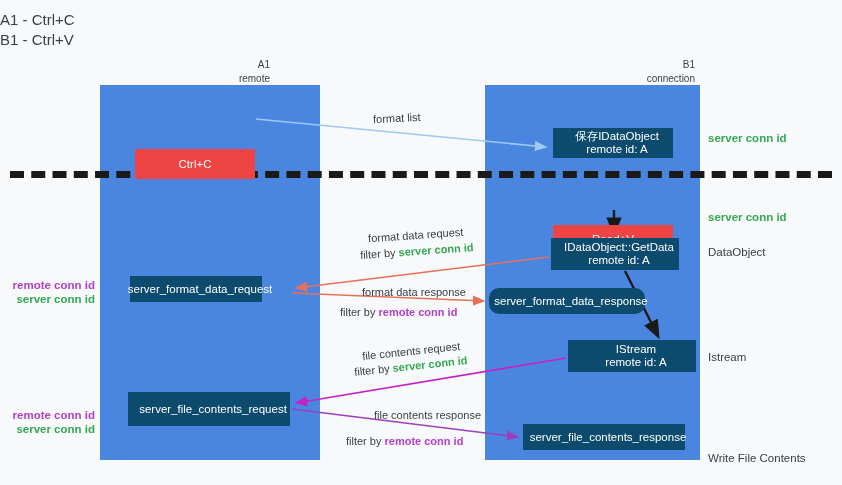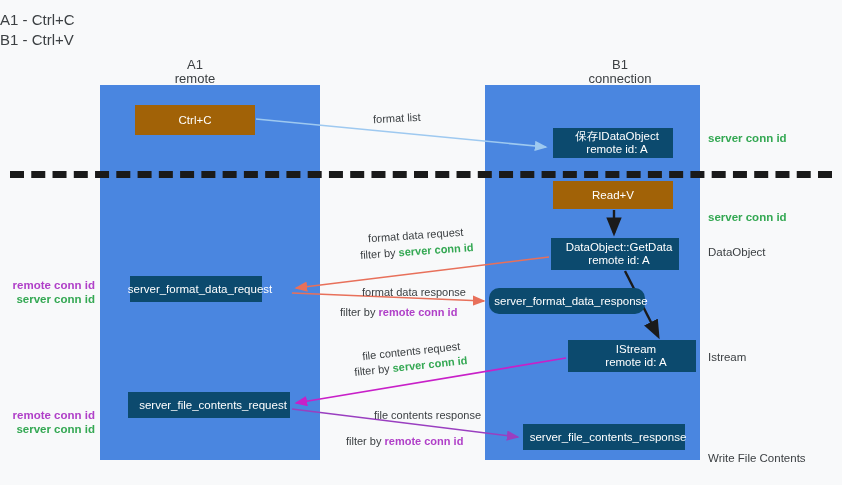--- a/index.html
+++ b/index.html
@@ -21,22 +21,22 @@
     top: 10px;
     width: 842px;
     text-align: left;
     font-size: 15px;
     color: #3c4043;
     line-height: 20px;
     white-space: pre-line;
   }
   .col-header {
     position: absolute;
-    text-align: center;
-    font-size: 13px;
+    text-align: right;
+    font-size: 10px;
     color: #3c4043;
     line-height: 14px;
     white-space: pre-line;
   }
   #hdr-a1 { left: 120px; top: 58px; width: 150px; }
   #hdr-b1 { left: 545px; top: 58px; width: 150px; }
 
   .lane {
     position: absolute;
     background: #4a86e0;
@@ -51,31 +51,31 @@
     flex-direction: column;
     align-items: center;
     justify-content: center;
     text-align: center;
     color: #ffffff;
     font-size: 11.5px;
     line-height: 13px;
     white-space: pre-line;
     padding: 3px 4px;
   }
-  .node.green { background: #a16207; }
+  .node.green { background: #ef4444; margin-top: 44px; }
   .node.orange { background: #0c4a6e; padding-left: 12px; }
 
   #n-ctrlc   { left: 135px; top: 105px; width: 120px; height: 30px; }
   #n-save    { left: 553px; top: 128px; width: 120px; height: 30px; }
   #n-ctrlv   { left: 553px; top: 181px; width: 120px; height: 28px; }
   #n-getdata { left: 551px; top: 238px; width: 128px; height: 32px; }
   #n-istream { left: 568px; top: 340px; width: 128px; height: 32px; }
   #n-sfdreq  { left: 130px; top: 276px; width: 132px; height: 26px; }
   #n-sfdres  { left: 489px; top: 288px; width: 156px; height: 26px; border-radius: 10px; }
-  #n-sfcreq  { left: 128px; top: 392px; width: 162px; height: 26px; }
+  #n-sfcreq  { left: 128px; top: 392px; width: 162px; height: 34px; }
   #n-sfcres  { left: 523px; top: 424px; width: 162px; height: 26px; }
 
   .side-label {
     position: absolute;
     font-size: 11.5px;
     color: #3c4043;
     line-height: 14px;
   }
   .conn-green { color: #34a853; font-weight: bold; }
   .conn-purple { color: #b040c8; font-weight: bold; }
@@ -172,21 +172,21 @@
 
     <line x1="292" y1="409" x2="518" y2="437" stroke="#9a3fc0" stroke-width="1.6" marker-end="url(#ah-purple)"></line>
   </svg>
 
   <div class="dash-line"></div>
 
   <div class="node green" id="n-ctrlc">Ctrl+C</div>
   <div class="node orange" id="n-save">保存IDataObject
 remote id: A</div>
   <div class="node green" id="n-ctrlv">Read+V</div>
-  <div class="node orange" id="n-getdata">DataObject::GetData
+  <div class="node orange" id="n-getdata">IDataObject::GetData
 remote id: A</div>
   <div class="node orange" id="n-istream">IStream
 remote id: A</div>
   <div class="node orange" id="n-sfdreq">server_format_data_request</div>
   <div class="node orange" id="n-sfdres">server_format_data_response</div>
   <div class="node orange" id="n-sfcreq">server_file_contents_request</div>
   <div class="node orange" id="n-sfcres">server_file_contents_response</div>
 
   <div class="side-label conn-green" id="lbl-srv1">server conn id</div>
   <div class="side-label conn-green" id="lbl-srv2">server conn id</div>

